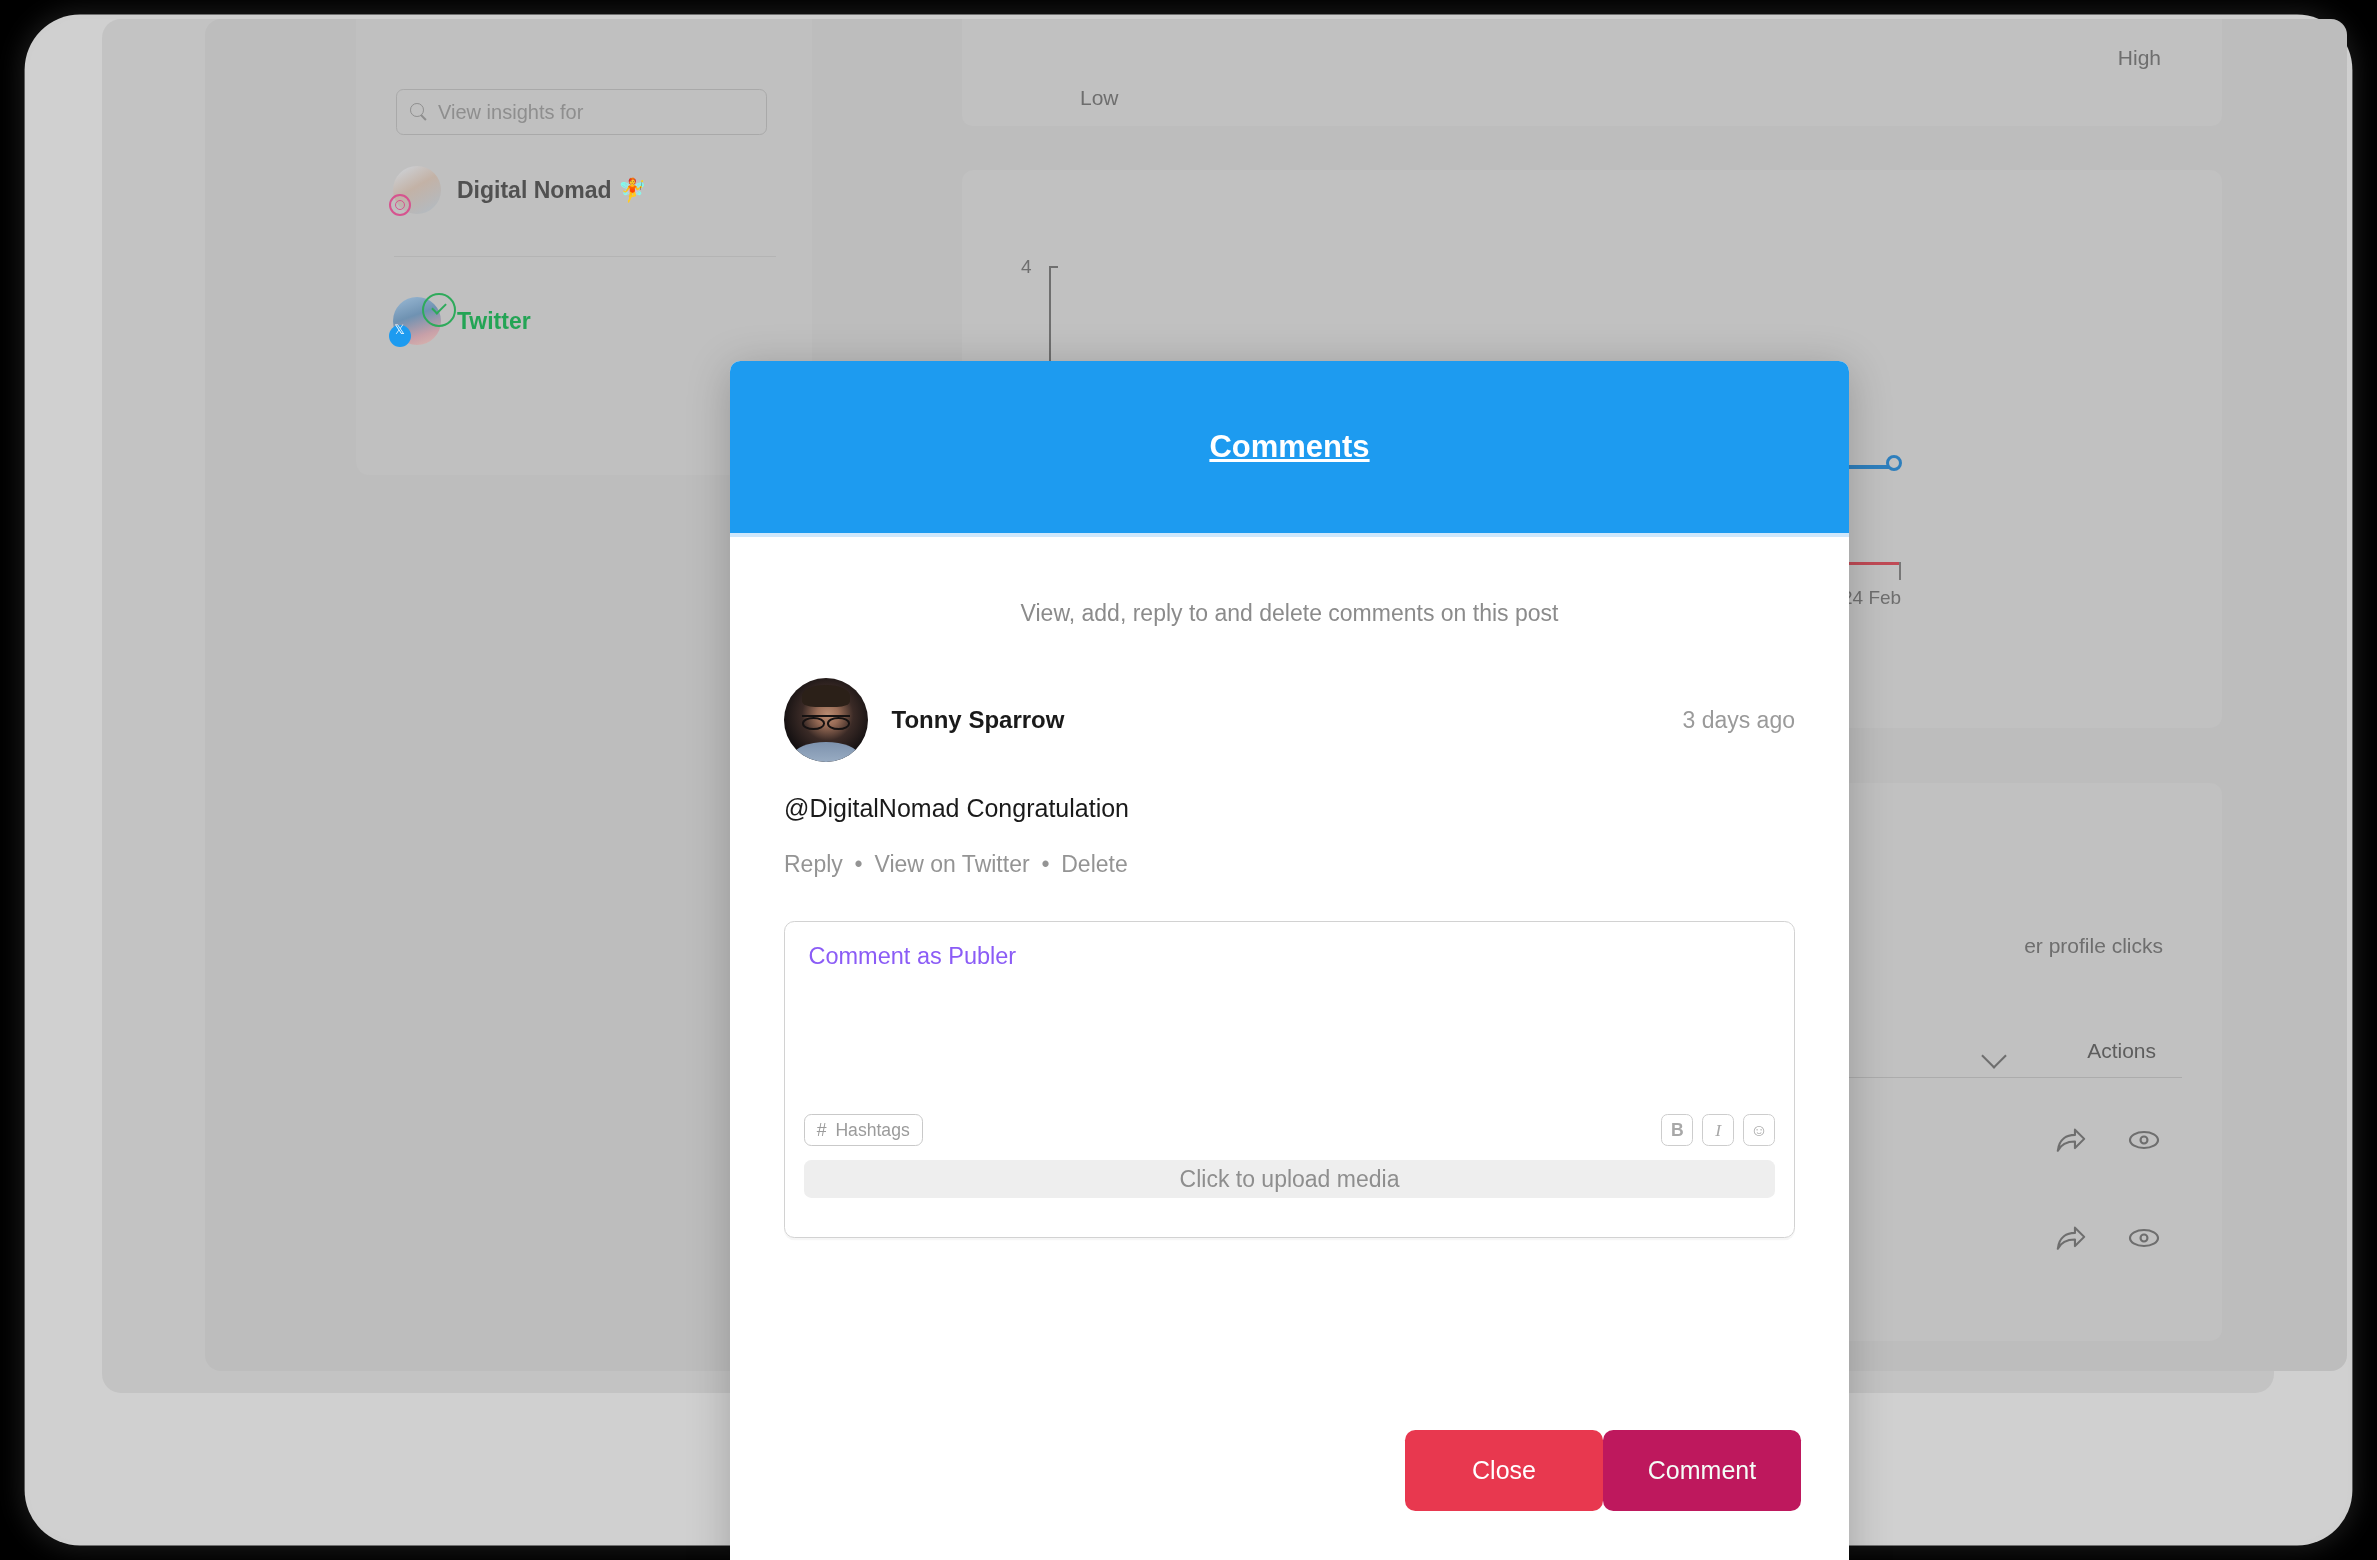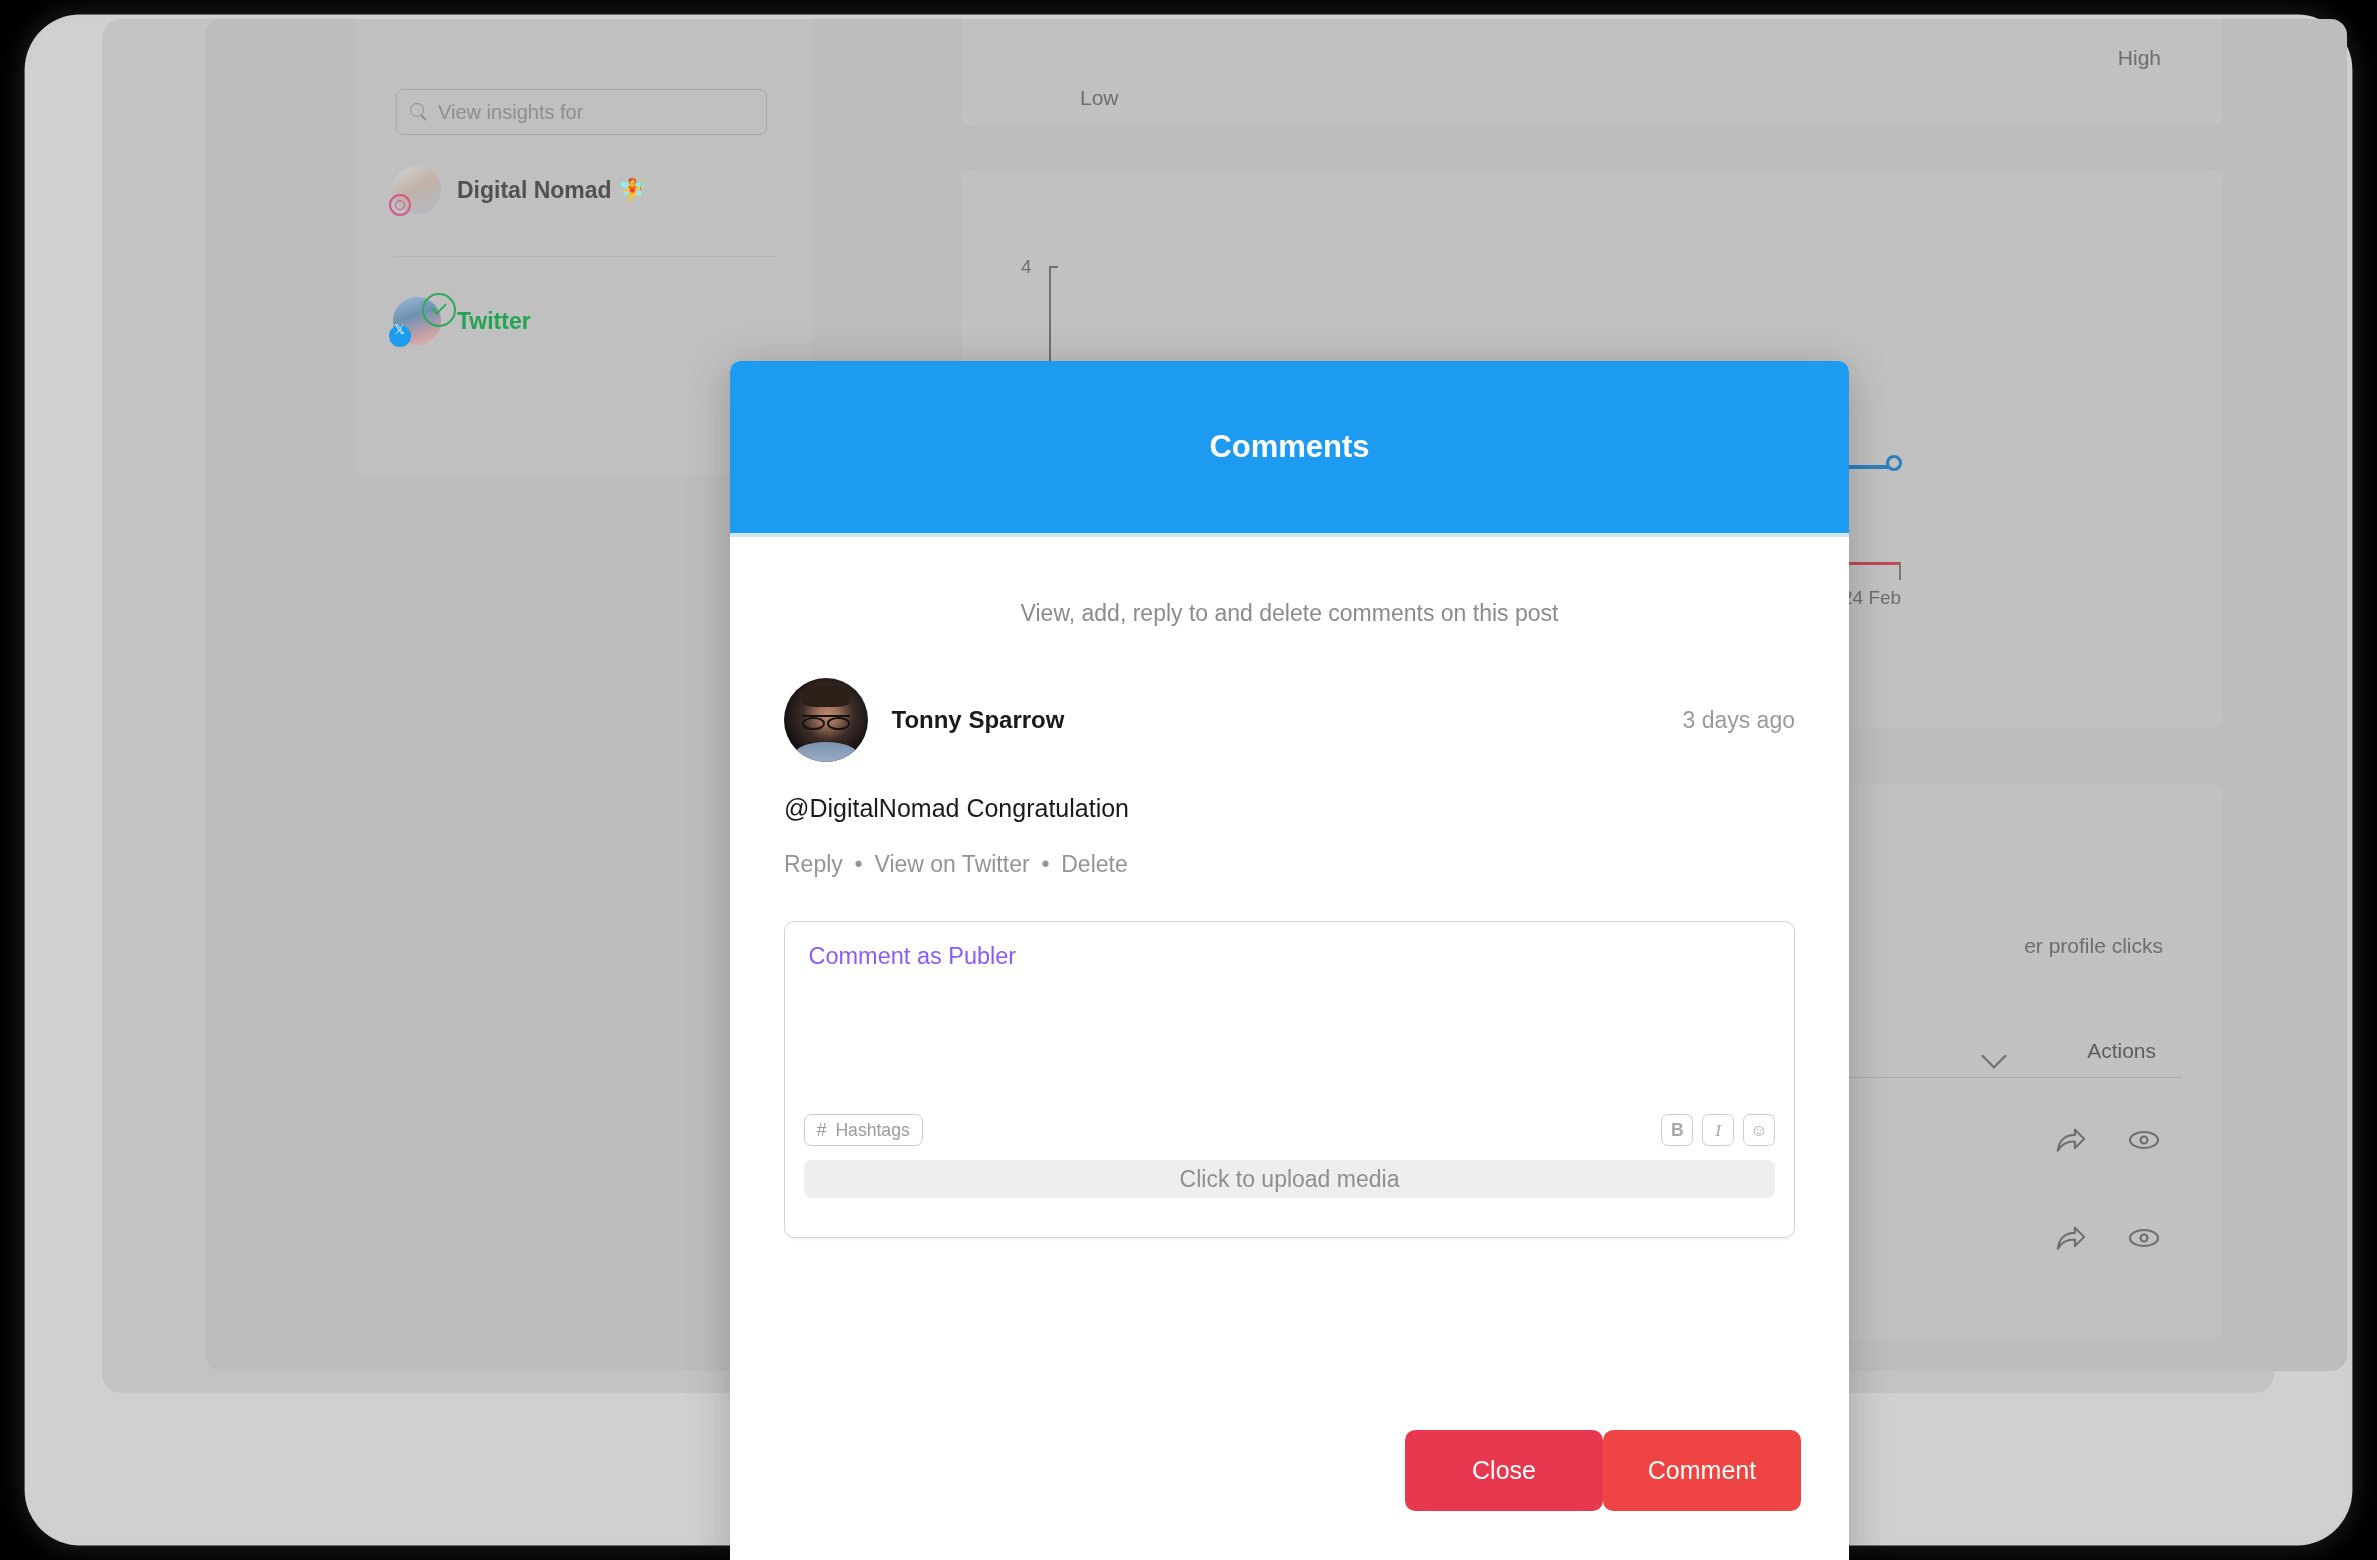--- a/index.html
+++ b/index.html
@@ -199,21 +199,21 @@
     border-radius: 10.3px 10.3px 0 0;
     box-shadow: 0 7.3px 44px rgba(0,0,0,0.22);
     overflow: hidden;
   }
   #modal-header {
     width: 100%; height: 176px;
     background: #1d9bf0;
     border-bottom: 4.4px solid #cfe7fb;
     display: flex; align-items: center; justify-content: center;
   }
-  #modal-title { color: #ffffff; font-size: 31px; font-weight: bold; }
+  #modal-title { color: #ffffff; font-size: 31px; font-weight: bold; text-decoration: underline; }
 
   #modal-subtitle {
     margin-top: 63px; text-align: center;
     font-size: 23px; color: #8b8b8b;
   }
 
   #comment-block { margin: 51px 54px 0 54px; }
   #comment-head { display: flex; align-items: center; gap: 23.5px; }
   #cm-avatar {
     width: 84px; height: 84px; border-radius: 50%;
@@ -287,21 +287,21 @@
     position: absolute; left: 0; right: 0; top: 1069px;
     display: flex; justify-content: flex-end; 
     padding-right: 48px;
   }
   .m-btn {
     width: 198px; height: 81px; border: none; border-radius: 10.3px;
     font-size: 25px; color: #ffffff; cursor: pointer;
     font-family: "Liberation Sans", sans-serif;
   }
   .m-btn.close   { background: #e8384f; }
-  .m-btn.comment { background: #ef4444; color: #f4fdf7; }
+  .m-btn.comment { background: #be185d; color: #f4fdf7; }
 </style>
 </head>
 <body>
 
 <div id="device-frame">
   <div id="device-inner">
 
     <div id="app-backdrop">
 
       <div id="sidebar-panel">

